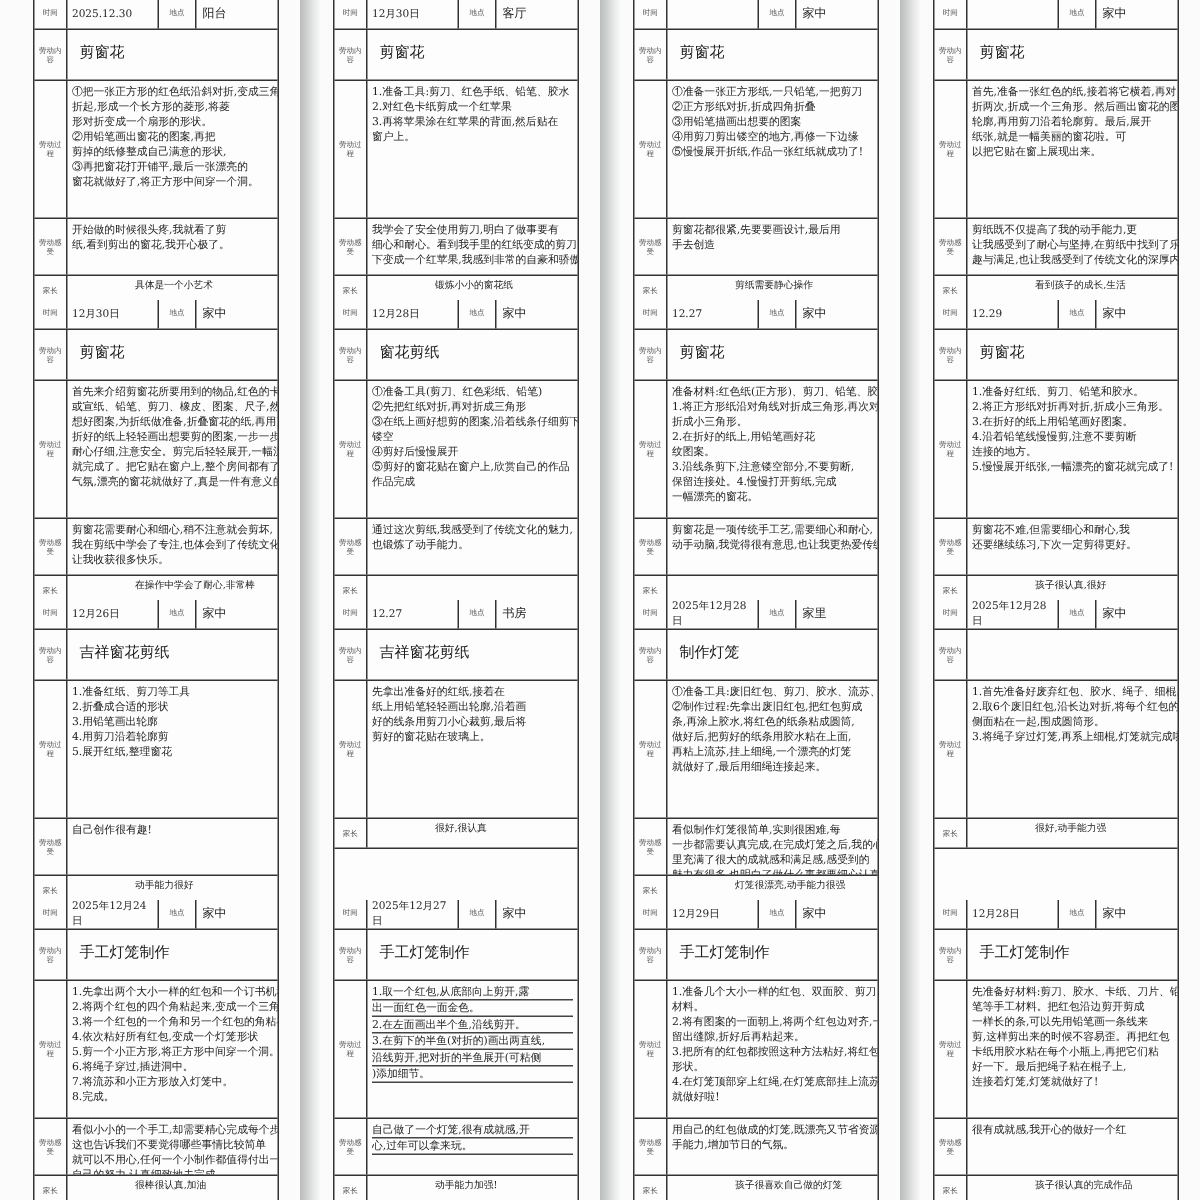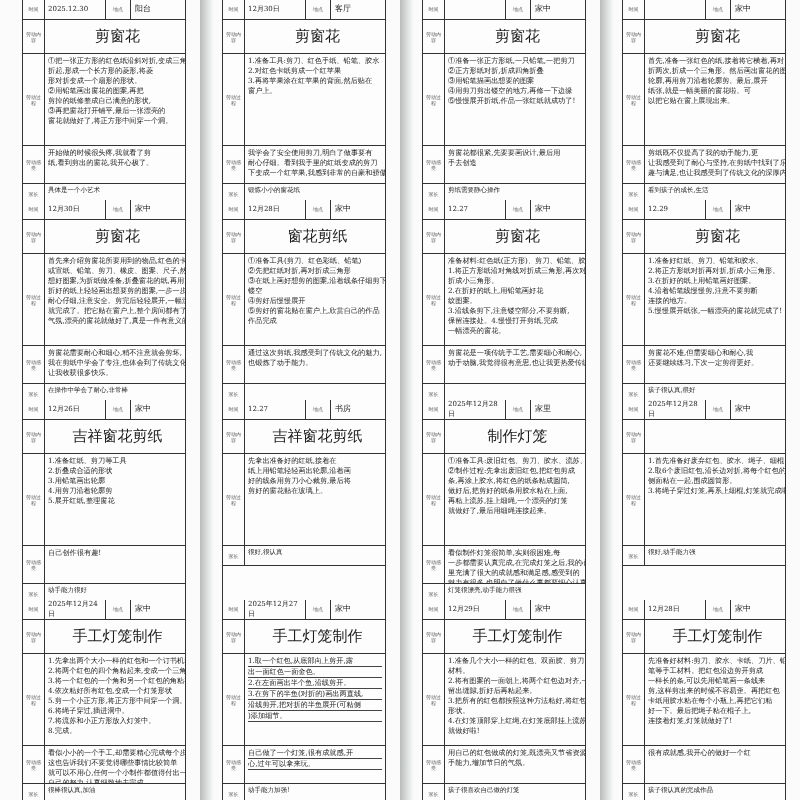--- a/index.html
+++ b/index.html
@@ -9,25 +9,25 @@
   .cell.shadow-left::before{content:"";position:absolute;left:0;top:0;bottom:0;width:14px;background:linear-gradient(90deg,#b9bcbc,#e9eaea 70%,rgba(255,255,255,0));z-index:2;}
   .sheet{position:absolute;left:22px;right:14px;top:-2px;bottom:-2px;border-left:1px solid #333;border-right:1px solid #333;background:#fdfdfd;}
   .row{display:flex;border-bottom:1px solid #333;box-sizing:border-box;}
   .lbl{width:22px;flex:none;border-right:1px solid #333;font-size:5px;color:#555;display:flex;align-items:center;justify-content:center;text-align:center;line-height:6px;padding:0 1px;box-sizing:border-box;}
   .val{flex:1;font-family:"DejaVu Serif",serif;color:#1c1c1c;font-size:7.2px;line-height:10px;padding:2px 3px;overflow:hidden;box-sizing:border-box;}
   .row-time{height:22px;}
   .row-time .val{display:flex;align-items:center;padding:0 3px;font-size:7px;}
   .loc-lbl{width:24px;border-left:1px solid #333;border-right:1px solid #333;font-size:5px;color:#555;display:flex;align-items:center;justify-content:center;flex:none;}
   .loc-val{width:50px;flex:none;display:flex;align-items:center;padding-left:4px;font-family:"DejaVu Serif",serif;font-size:8px;color:#1c1c1c;}
   .row-content{height:34px;}
-  .row-content .val{font-size:15px;line-height:14px;padding-top:9px;padding-left:8px;text-align:center;}
+  .row-content .val{font-size:10px;line-height:14px;padding-top:9px;padding-left:8px;}
   .row-process{height:92px;}
   .row-feel{height:38px;}
   .row-parent{height:20px;}
-  .row-parent .val{font-size:6.5px;line-height:8px;}
+  .row-parent .val{font-size:6.5px;line-height:8px;margin-left:42px;}
   .line{display:block;white-space:nowrap;}
   .underline .line{border-bottom:1px solid #444;}
 </style>
 </head>
 <body>
 
 <div class="grid">
 
   <div class="cell">
     <div class="sheet">
@@ -85,21 +85,21 @@
             <span class="line">1.准备工具:剪刀、红色手纸、铅笔、胶水</span>
             <span class="line">2.对红色卡纸剪成一个红苹果</span>
             <span class="line">3.再将苹果涂在红苹果的背面,然后贴在</span>
             <span class="line">窗户上。</span>
           </div>
       </div>
       <div class="row row-feel">
         <div class="lbl">劳动感受</div>
         <div class="val">
             <span class="line">我学会了安全使用剪刀,明白了做事要有</span>
-            <span class="line">耐心仔细。看到我手里的红纸变成的剪刀</span>
+            <span class="line">细心和耐心。看到我手里的红纸变成的剪刀</span>
             <span class="line">下变成一个红苹果,我感到非常的自豪和骄傲。</span>
           </div>
       </div>
       <div class="row row-parent">
         <div class="lbl">家长</div>
         <div class="val">锻炼小小的窗花纸</div>
       </div>
     </div>
   </div>
     <div class="cell shadow-left">

